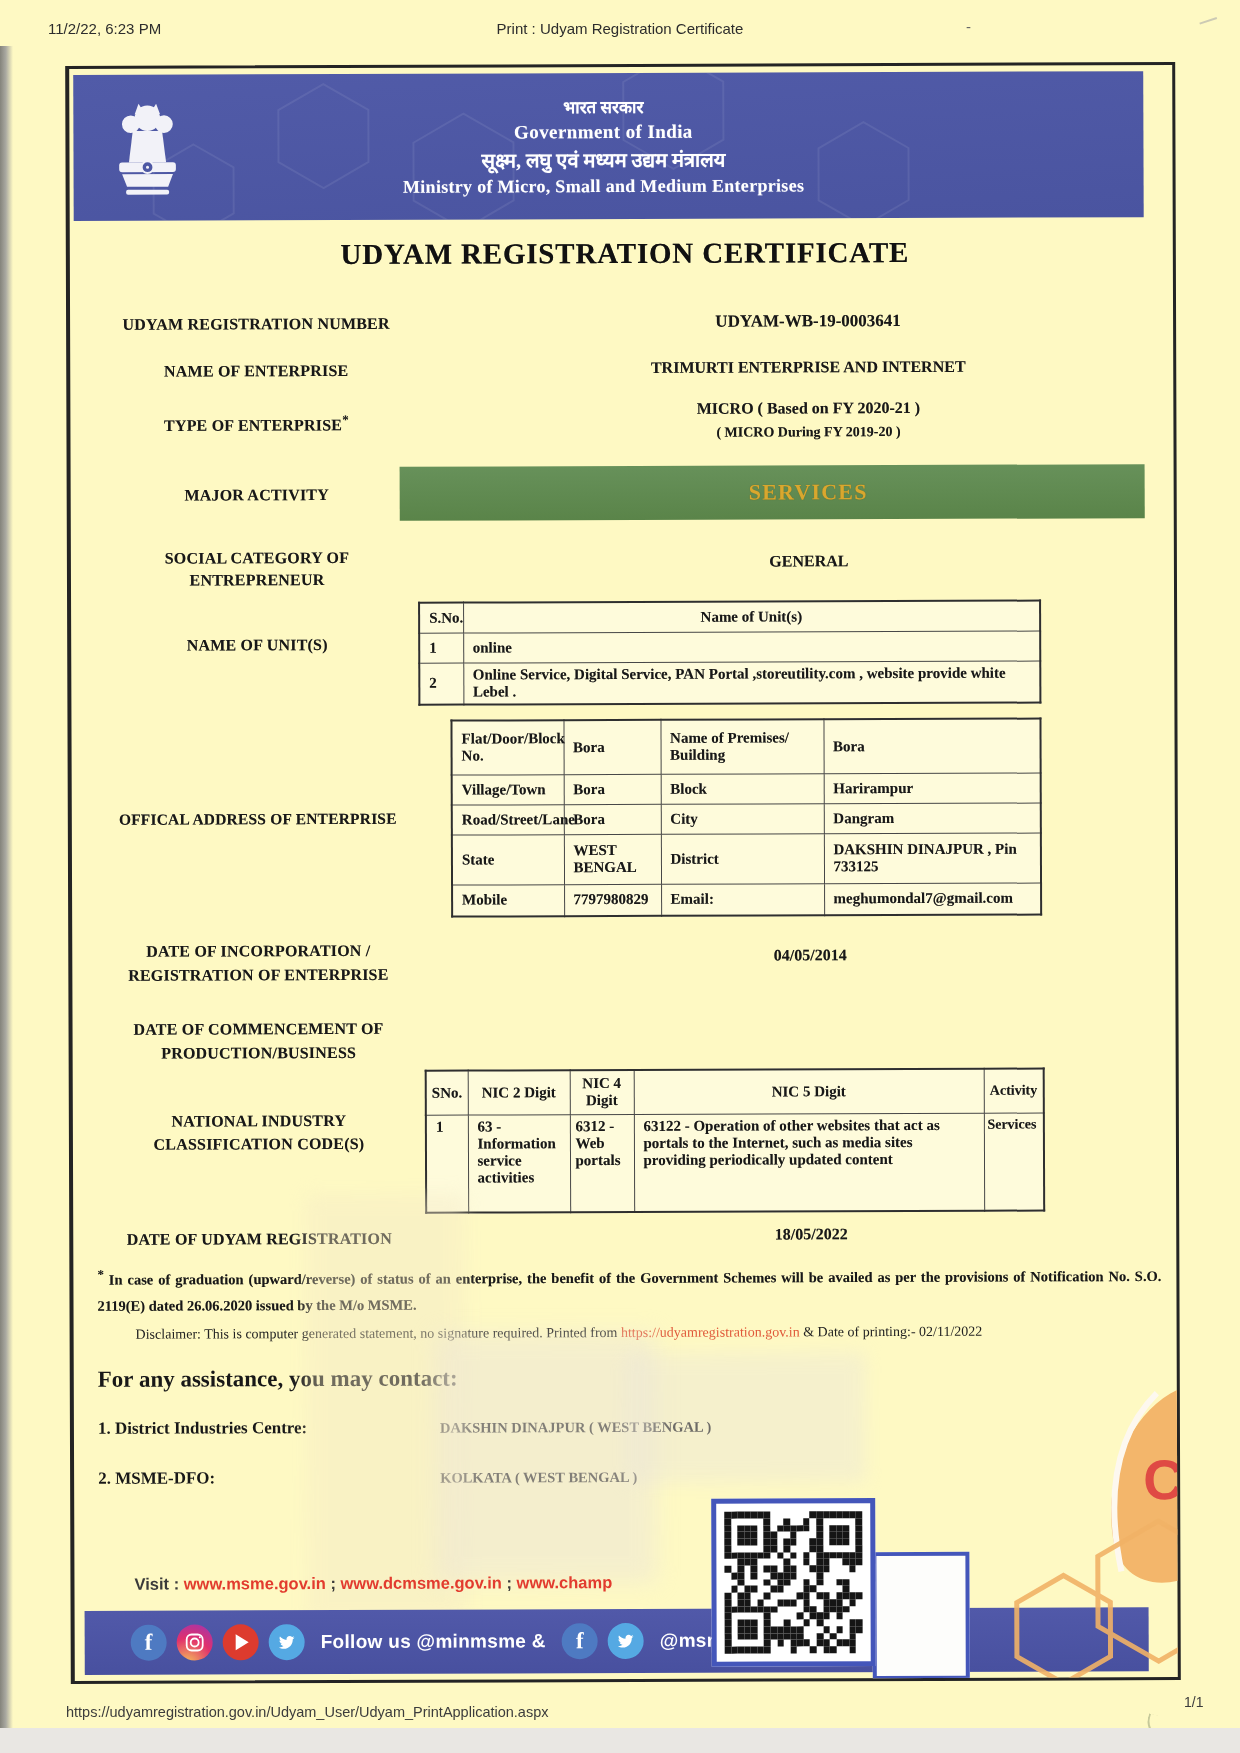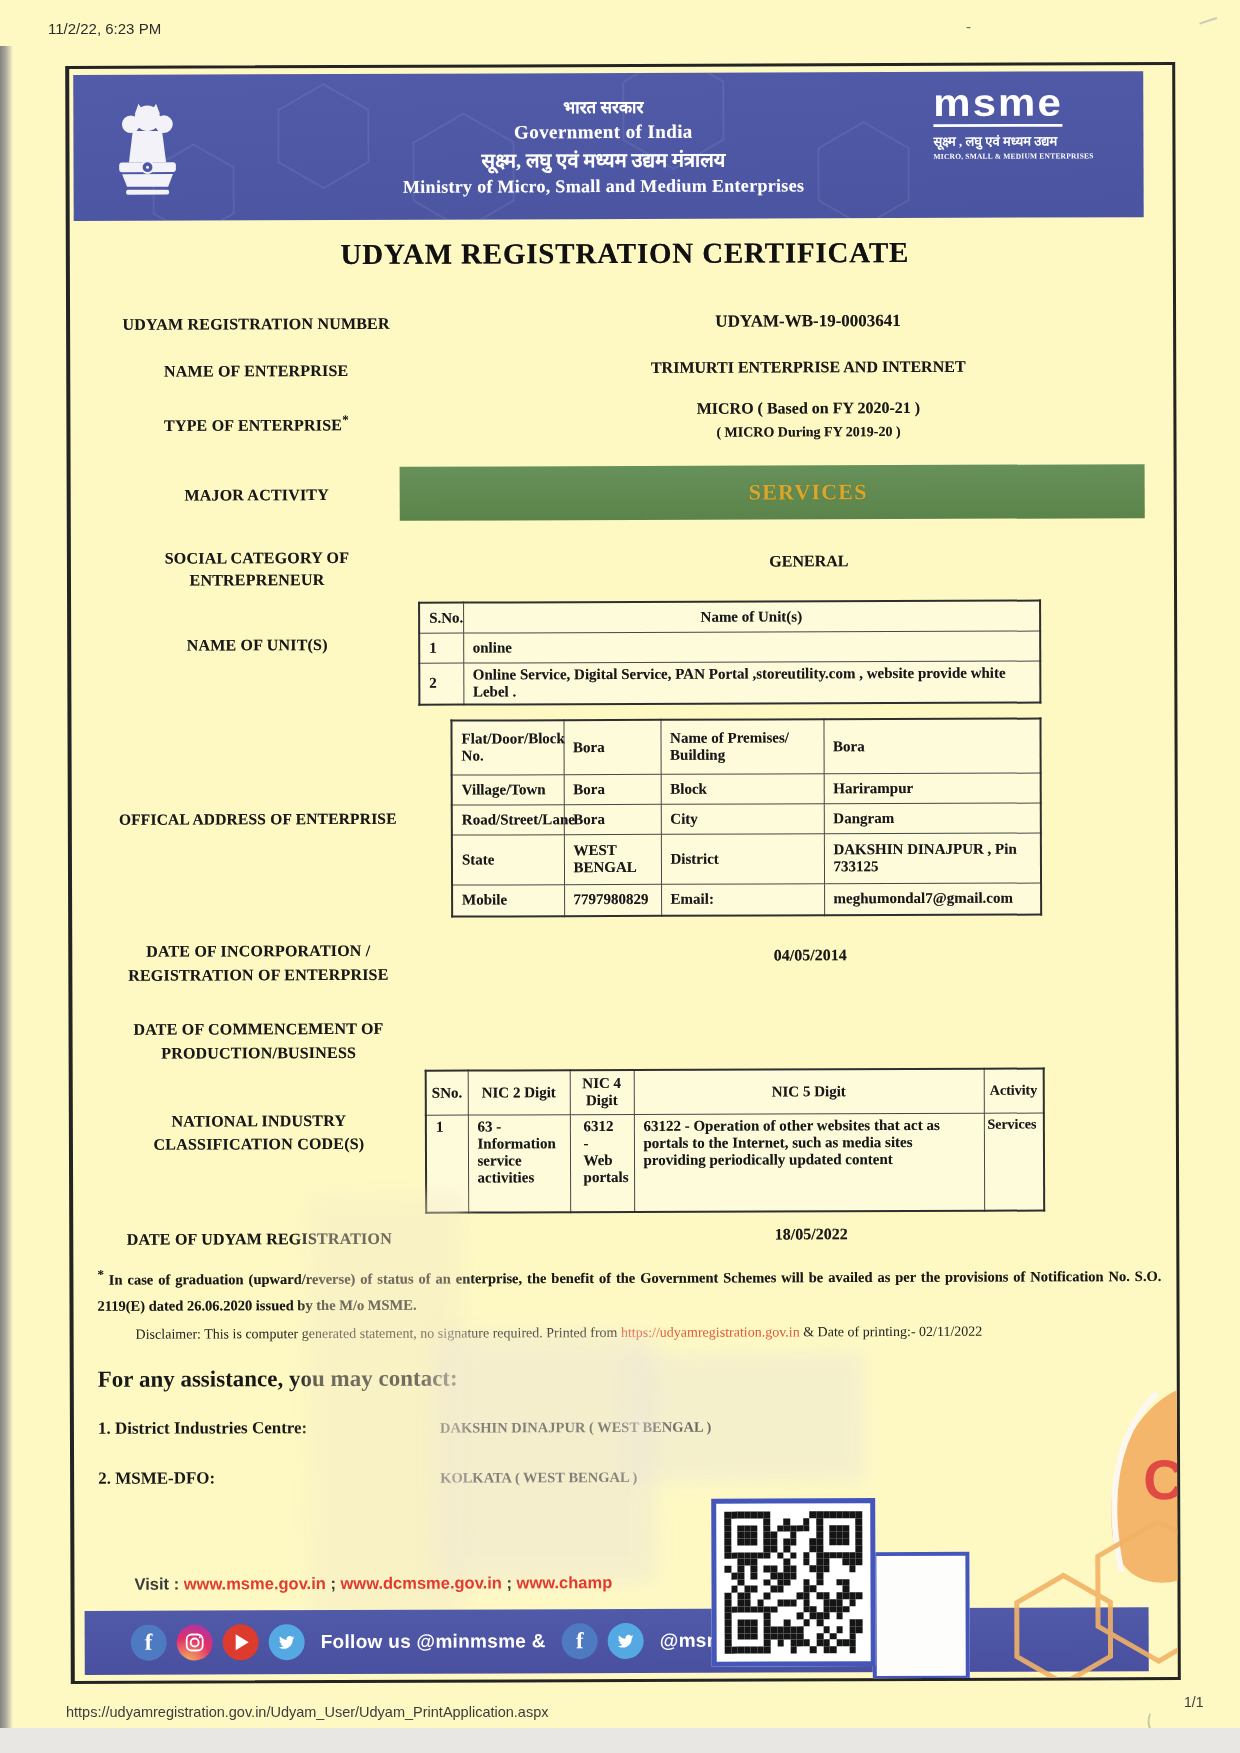--- a/index.html
+++ b/index.html
@@ -110,20 +110,21 @@
     border-left:2px solid #9aa27a;border-bottom:2px solid #9aa27a;border-radius:0 0 0 18px;
     transform:rotate(14deg);opacity:.55}
 </style>
 </head>
 <body>
 
 <div class="page">
   <div class="scan-edge"></div>
 
   <div class="ph ph-date">11/2/22, 6:23 PM</div>
+  <div class="ph ph-title">Print : Udyam Registration Certificate</div>
   <div class="ph-dash">-</div>
   <div class="corner-mark"></div>
 
   <div class="cert">
 
     <div class="banner">
       <svg class="banner-hex" viewBox="0 0 1070 146" preserveAspectRatio="none">
         <g fill="none" stroke="rgba(255,255,255,0.08)" stroke-width="2">
           <polygon points="250,10 295,36 295,88 250,114 205,88 205,36"></polygon>
           <polygon points="390,40 440,69 440,127 390,156 340,127 340,69"></polygon>
@@ -148,25 +149,20 @@
           <circle cx="45" cy="81" r="6" fill="#4e58a4" stroke="#f2f2f8" stroke-width="2"></circle>
           <circle cx="45" cy="81" r="1.6" fill="#f2f2f8"></circle>
         </svg>
       </div>
       <div class="banner-center">
         <div class="b-hindi">भारत सरकार</div>
         <div class="b-gov">Government of India</div>
         <div class="b-min-hi">सूक्ष्म, लघु एवं मध्यम उद्यम मंत्रालय</div>
         <div class="b-min-en">Ministry of Micro, Small and Medium Enterprises</div>
       </div>
-      <div class="msme-logo">
-        <span class="msme-word">msme</span>
-        <div class="msme-hi">सूक्ष्म , लघु एवं मध्यम उद्यम</div>
-        <div class="msme-en">MICRO, SMALL &amp; MEDIUM ENTERPRISES</div>
-      </div>
     </div>
 
     <div class="cert-title">UDYAM REGISTRATION CERTIFICATE</div>
 
     <div class="lbl" style="top:247px">UDYAM REGISTRATION NUMBER</div>
     <div class="val" style="top:245px;font-size:17px">UDYAM-WB-19-0003641</div>
 
     <div class="lbl" style="top:294px">NAME OF ENTERPRISE</div>
     <div class="val" style="top:292px">TRIMURTI ENTERPRISE AND INTERNET</div>
 
@@ -270,21 +266,21 @@
           <tr style="height:44px">
         <th style="padding:2px 3px">SNo.</th>
         <th>NIC 2 Digit</th>
         <th style="padding:2px 12px">NIC 4 Digit</th>
         <th>NIC 5 Digit</th>
         <th style="padding:2px 2px;font-size:14px">Activity</th>
       </tr>
       <tr style="height:98px">
         <td style="vertical-align:top">1</td>
         <td style="vertical-align:top">63 - Information service activities</td>
-        <td style="vertical-align:top;padding:3px 13px">6312 - Web portals</td>
+        <td style="vertical-align:top;padding:3px 5px">6312 - Web portals</td>
         <td style="vertical-align:top">63122 - Operation of other websites that act as portals to the Internet, such as media sites providing periodically updated content</td>
         <td style="vertical-align:top;padding:3px 3px;font-size:14px">Services</td>
       </tr>
     </tbody>
       </table>
 
     <div class="lbl" style="top:1162px">DATE OF UDYAM REGISTRATION</div>
     <div class="val" style="top:1159px">18/05/2022</div>
 
     <div class="footnote">

